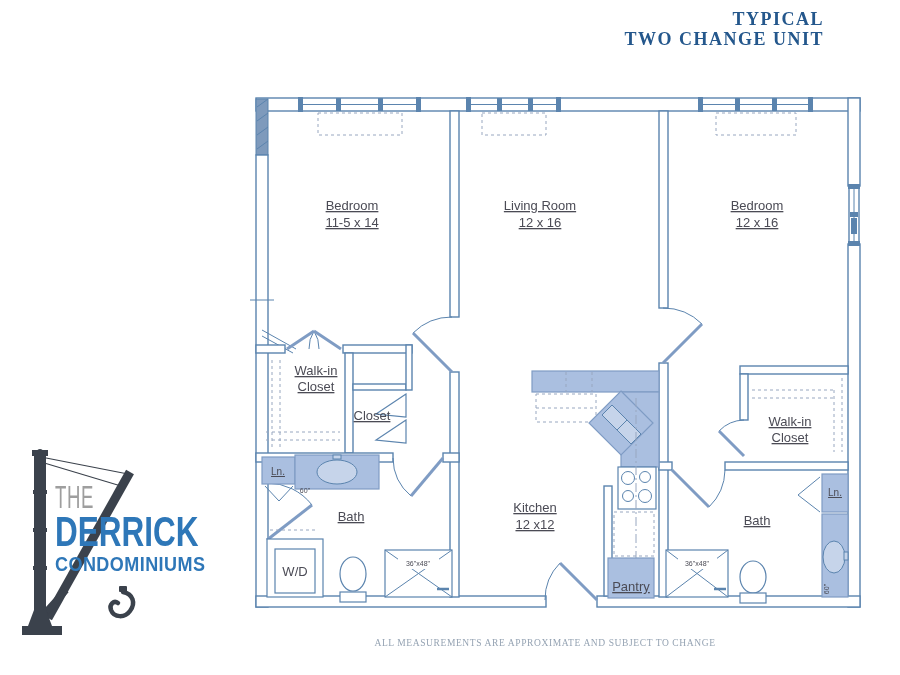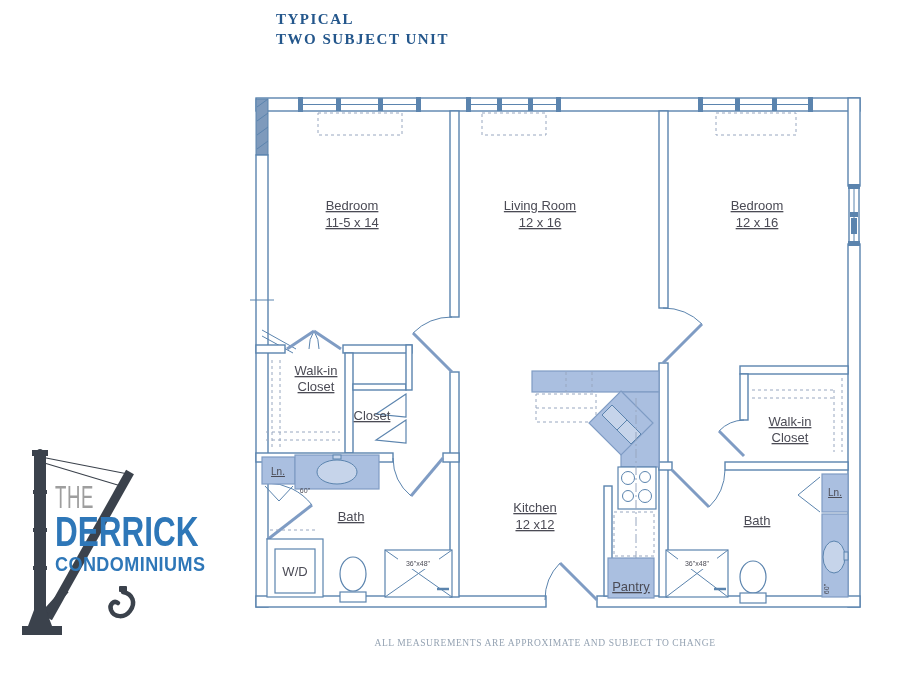--- a/index.html
+++ b/index.html
@@ -22,23 +22,23 @@
   .thin{stroke:var(--wall);stroke-width:1;fill:none;}
   .crane{fill:var(--crane);}
   .cranes{stroke:var(--crane);fill:none;}
   text{font-family:"Liberation Sans",sans-serif;fill:var(--label);}
   .lab{font-size:13px;text-anchor:middle;text-decoration:underline;}
   .labn{font-size:13px;text-anchor:middle;}
   .sm{font-size:10px;text-anchor:middle;text-decoration:underline;}
   .tn{font-size:7px;text-anchor:middle;}
 
   
-  .title-block{left:276px;top:9px;width:560px;text-align:left;
+  .title-block{left:264px;top:9px;width:560px;text-align:right;
     font-family:"Liberation Serif",serif;font-weight:bold;color:var(--title);
-    font-size:15px;letter-spacing:1.5px;line-height:20px;}
+    font-size:18px;letter-spacing:1.5px;line-height:20px;}
   .disclaimer{left:280px;top:638px;width:530px;text-align:center;
     font-family:Liberation Serif, serif;color:var(--disclaimer);
     font-size:9.5px;letter-spacing:0.6px;}
   .logo-the{left:55px;top:480px;font-size:30px;font-weight:400;color:var(--logo_gray);
     transform:scale(0.62,1.05);transform-origin:0 0;letter-spacing:1px;}
   .logo-derrick{left:55px;top:508px;font-size:42px;font-weight:800;color:var(--logo_blue);
     transform:scale(0.75,1);transform-origin:0 0;}
   .logo-condos{left:55px;top:553px;font-size:20px;font-weight:700;color:var(--logo_blue);
     transform:scale(0.9,1);transform-origin:0 0;letter-spacing:0.5px;}
 </style>
@@ -252,21 +252,21 @@
     <line class="cranes" x1="46" y1="612" x2="66" y2="590" style="stroke-width:7"></line>
     <polygon class="crane" points="28,626 52,626 46,610 34,610"></polygon>
     <rect class="crane" x="22" y="626" width="40" height="9"></rect>
     <rect class="crane" x="119" y="586" width="8" height="6" rx="1"></rect>
     <path class="cranes" style="stroke-width:4.5;stroke-linecap:round" d="M 123,592 C 133,594 136,603 130,611 C 125,618 114,618 111,610 C 109,604 114,600 118,603"></path>
   </g>
 </svg>
 
 <div class="overlay title-block">
   <div>TYPICAL</div>
-  <div>TWO SUBJECT UNIT</div>
+  <div>TWO CHANGE UNIT</div>
 </div>
 
 <div class="overlay logo-the">THE</div>
 <div class="overlay logo-derrick">DERRICK</div>
 <div class="overlay logo-condos">CONDOMINIUMS</div>
 
 <div class="overlay disclaimer">ALL MEASUREMENTS ARE APPROXIMATE AND SUBJECT TO CHANGE</div>
 
 </div>
 

